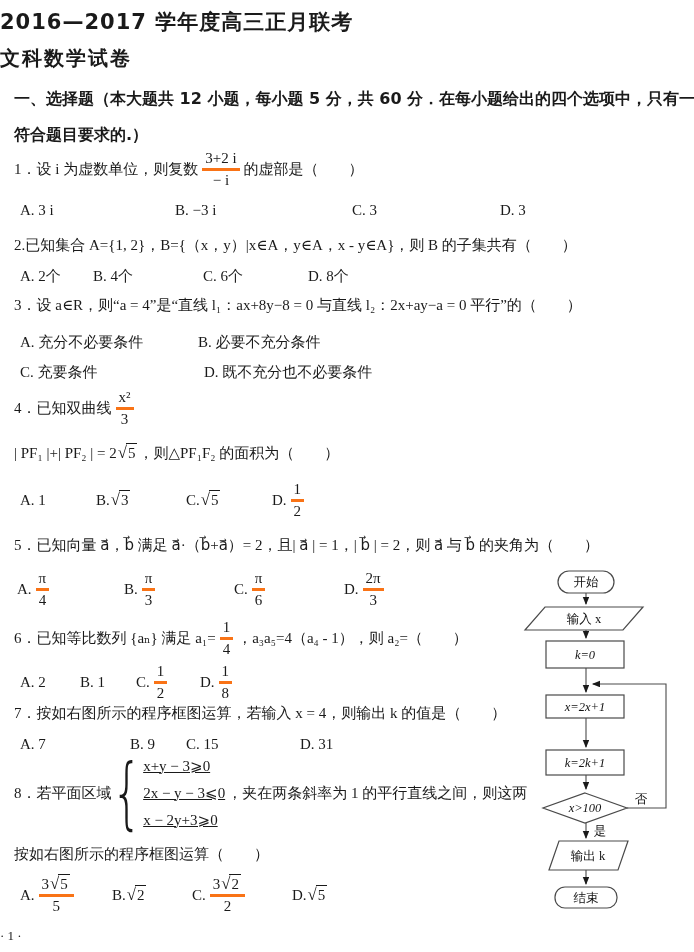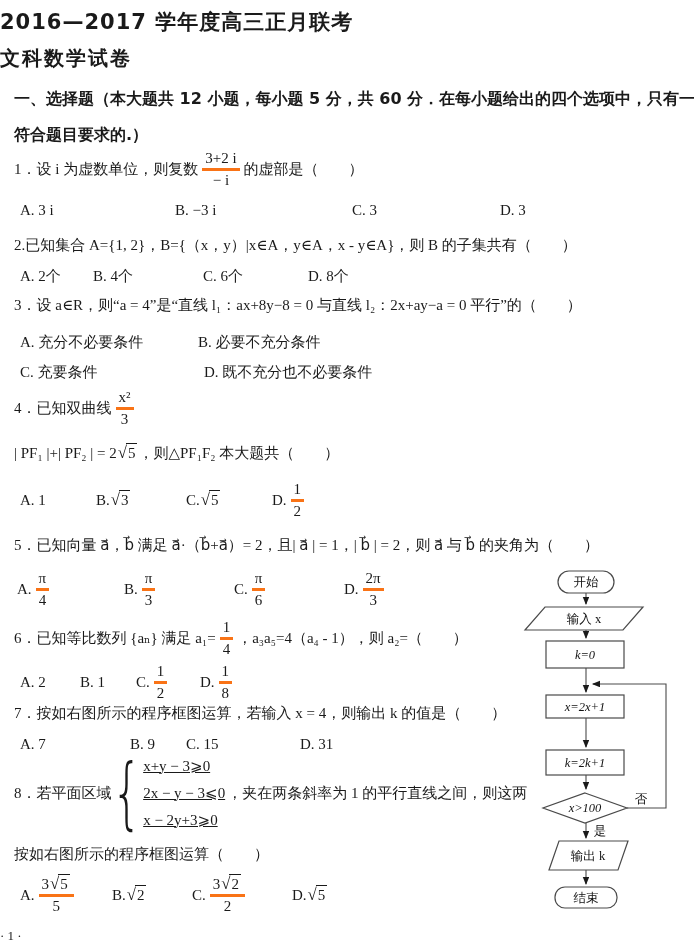--- a/index.html
+++ b/index.html
@@ -93,21 +93,21 @@
   <span class="frac">
     <span class="fn">x²</span>
     <span class="fd">3</span>
   </span>
 </div>
 <div class="abs row qline" style="left:14px; top:440px; height:26px;">
   <span>| PF₁ |+| PF₂ | = 2</span>
   <span class="sqrt">
       <span class="rc">5</span>
     </span>
-  <span>，则△PF₁F₂ 本大题共（　　）</span>
+  <span>，则△PF₁F₂ 的面积为（　　）</span>
 </div>
 <div class="abs" style="left:0; top:478px; width:694px; height:44px;">
   <span class="opt" style="left:20px;">A. 1</span>
   <span class="opt" style="left:96px;">
     <span>B. </span>
     <span class="sqrt">
         <span class="rc">3</span>
       </span>
   </span>
   <span class="opt" style="left:186px;">

